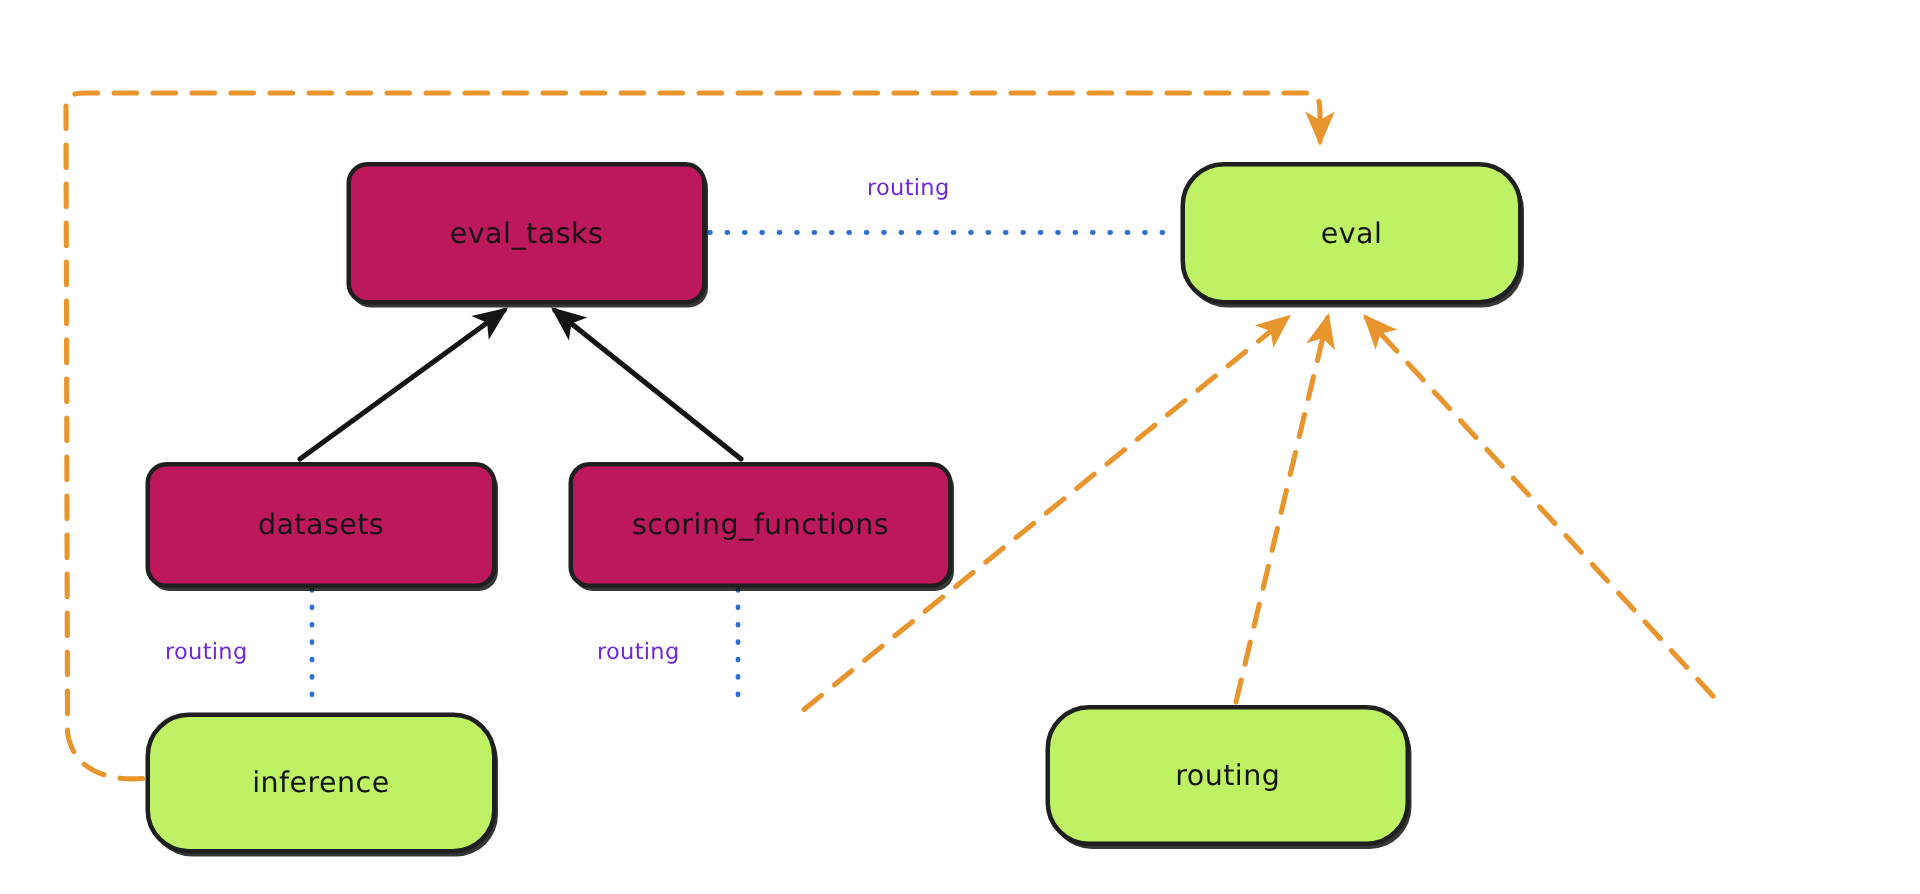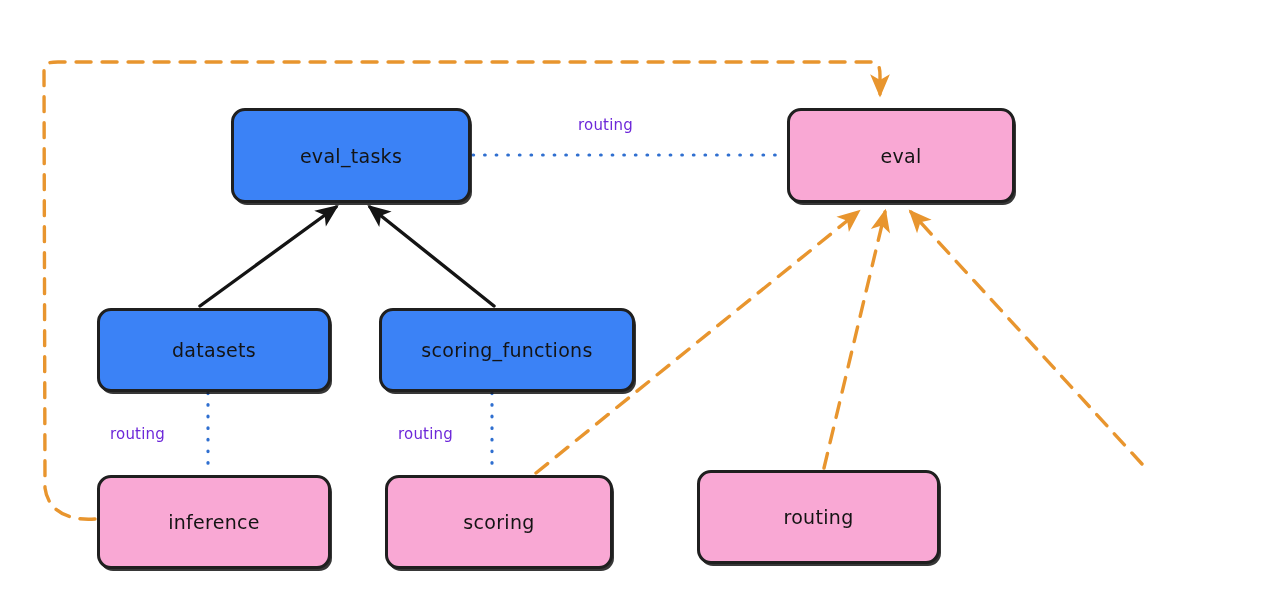--- a/index.html
+++ b/index.html
@@ -35,24 +35,25 @@
     align-items: center;
     justify-content: center;
     text-align: center;
     color: #141414;
     font-family: "DejaVu Sans", sans-serif;
     font-size: 19px;
     letter-spacing: 0.3px;
     box-shadow: 2px 3px 0 -1px rgba(20,20,20,0.85);
   }
   .node.api {
-    background: #3b82f6;
+    background: #be185d;
   }
   .node.provider {
-    background: #f9a8d4;
+    background: #bef264;
+    border-radius: 29px;
   }
   .node-label {
     display: block;
     padding: 0 8px;
     white-space: nowrap;
   }
   .edge-label {
     position: absolute;
     color: #6d28d9;
     font-family: "DejaVu Sans", sans-serif;
@@ -121,23 +122,20 @@
   </div>
 
   <div class="node api" style="left:379px; top:308px; width:256px; height:84px;">
     <span class="node-label">scoring_functions</span>
   </div>
 
   <div class="node provider" style="left:97px; top:475px; width:234px; height:94px;">
     <span class="node-label">inference</span>
   </div>
 
-  <div class="node provider" style="left:385px; top:475px; width:228px; height:94px;">
-    <span class="node-label">scoring</span>
-  </div>
 
   <div class="node provider" style="left:697px; top:470px; width:243px; height:94px;">
     <span class="node-label">routing</span>
   </div>
 
 
   <div class="edge-label" style="left:578px; top:116px;">routing</div>
 
   <div class="edge-label" style="left:110px; top:425px;">routing</div>
 

